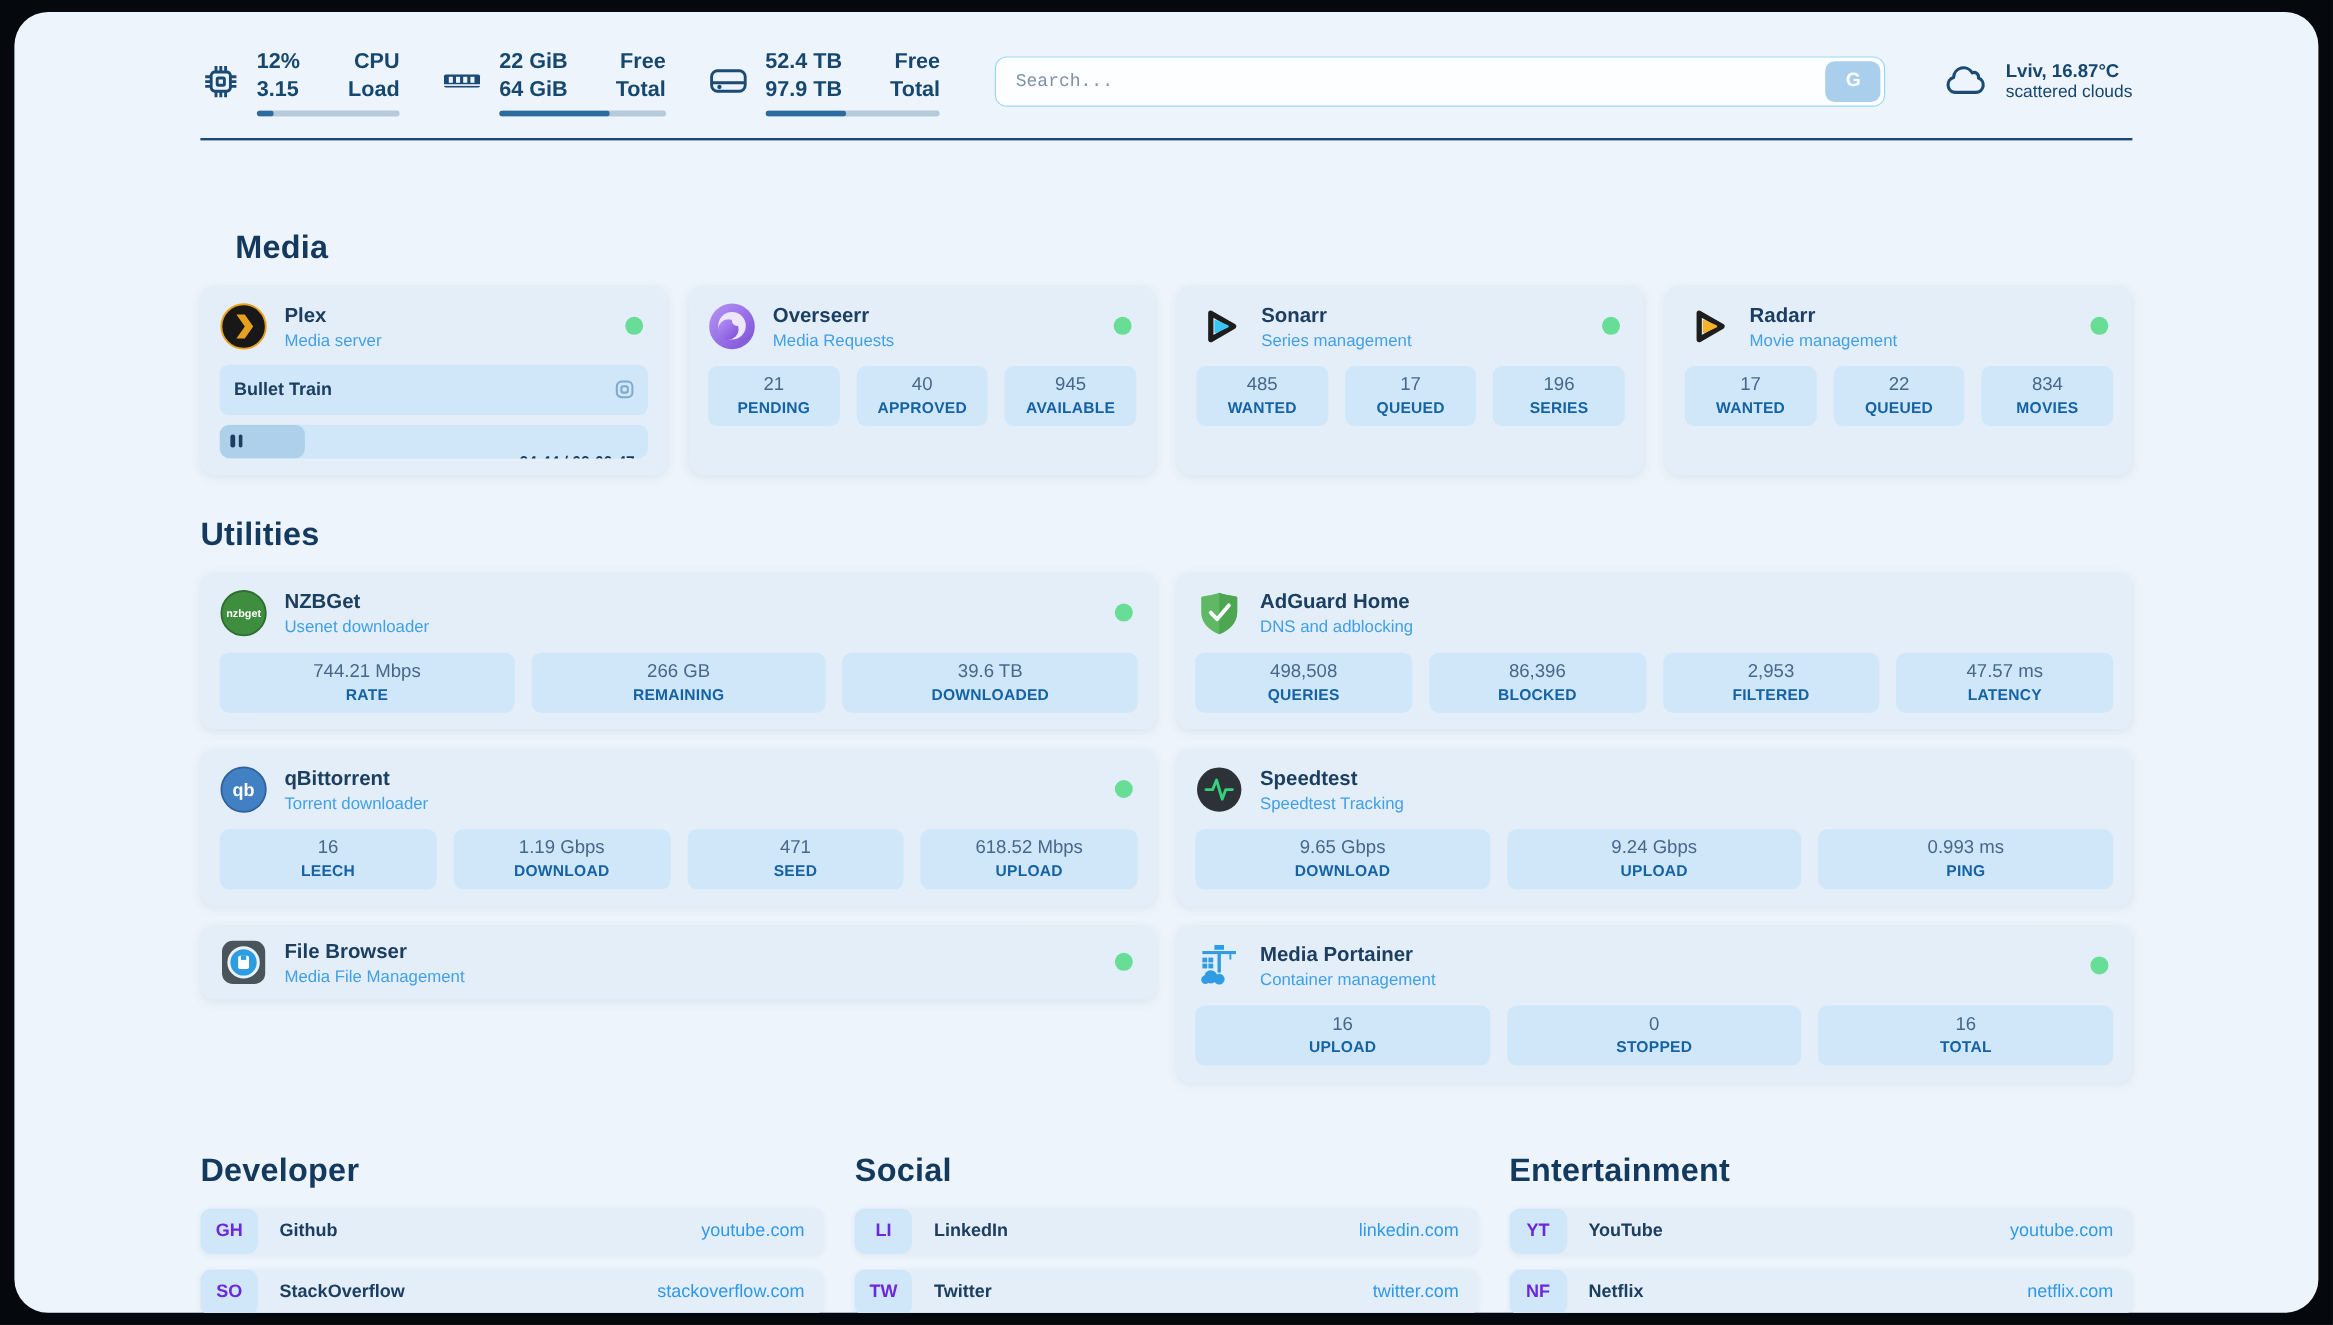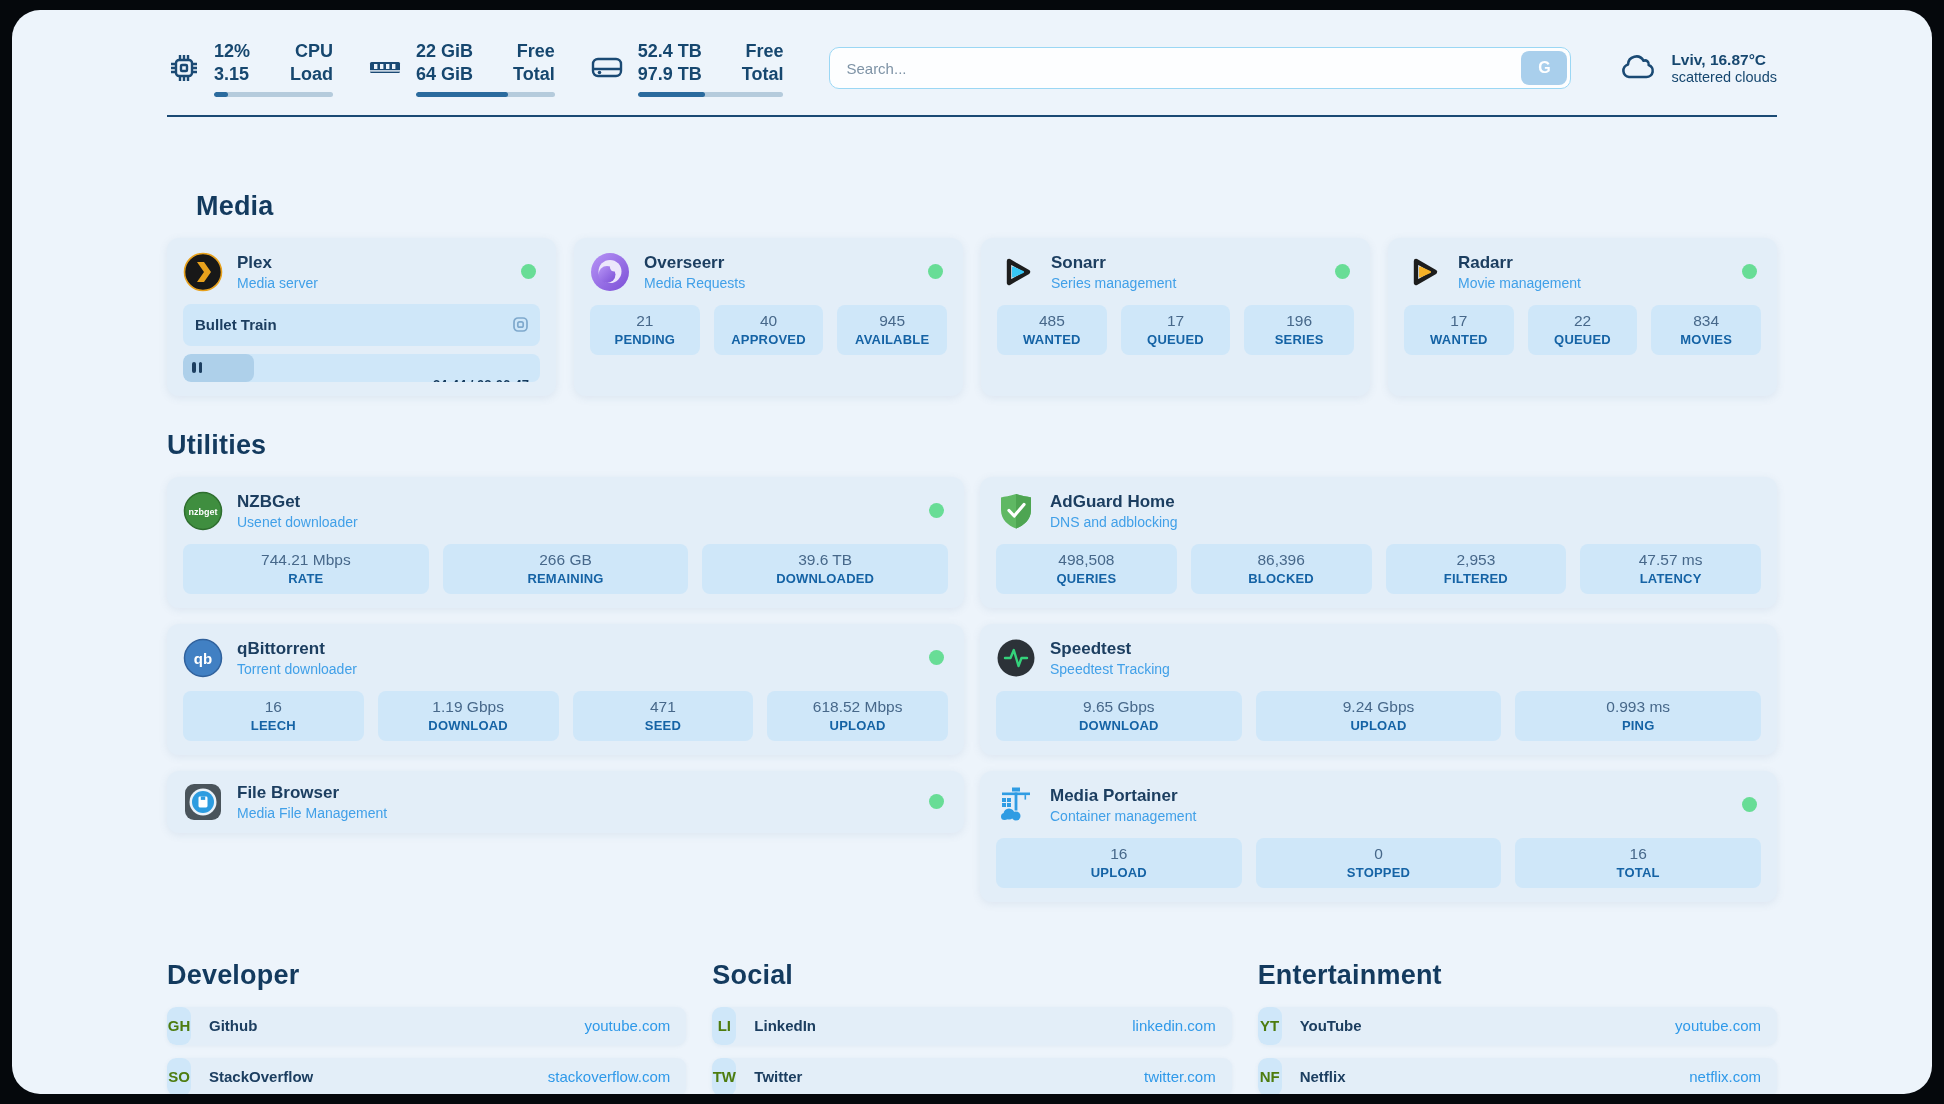--- a/index.html
+++ b/index.html
@@ -25,21 +25,21 @@
   .topbar{display:flex;align-items:center;}
   .sys-stats{display:flex;align-items:center;gap:34px;}
   .sys-stat{display:flex;align-items:center;gap:13px;}
   .sys-body{display:flex;flex-direction:column;}
   .sys-grid{display:grid;grid-template-columns:auto auto;column-gap:40px;font-size:18px;font-weight:600;color:var(--navy);line-height:1.3;}
   .sys-col.right{text-align:right;}
   .sys-bar{height:5px;border-radius:3px;background:var(--bar-track);margin-top:5px;overflow:hidden;}
   .sys-bar-fill{height:100%;border-radius:3px;background:var(--bar-fill);}
   .searchwrap{flex:1;margin:0 46px;position:relative;display:flex;align-items:center;}
   .searchwrap input{width:100%;height:42px;border:1.5px solid #9bd7f4;border-radius:10px;background:#fdfeff;
-    padding:0 64px 0 16px;font-size:15px;color:#2c4258;outline:none;font-family:Liberation Sans, sans-serif;}
+    padding:0 64px 0 16px;font-size:15px;color:#2c4258;outline:none;font-family:Liberation Mono, monospace;}
   .searchwrap input::placeholder{color:#7e93a6;}
   .search-btn{position:absolute;right:4px;width:46px;height:34px;border:none;border-radius:8px;background:#a9cfec;
     color:#fff;font-weight:700;font-size:16px;cursor:pointer;font-family:"Liberation Sans",sans-serif;}
   .weather{display:flex;align-items:center;gap:12px;color:var(--navy);}
   .weather .temp{font-size:15.5px;font-weight:700;}
   .weather .cond{font-size:14.5px;font-weight:500;}
   .divider{margin-top:18px;border-bottom:2px solid #1b4a74;}
 
   
   .section-title{font-size:27px;font-weight:700;color:var(--navy-dark);letter-spacing:.2px;}
@@ -70,22 +70,22 @@
   .progress-row{position:relative;margin-top:8px;height:28px;background:var(--tile-bg);border-radius:8px;overflow:hidden;}
   .progress-fill{position:absolute;left:0;top:0;bottom:0;background:#aed0ea;border-radius:8px;display:flex;align-items:center;padding-left:9px;}
   .pause{display:flex;gap:3px;}
   .pause i{display:block;width:3.5px;height:11px;background:#1c3e60;border-radius:2px;}
   .ptime{position:absolute;right:11px;top:0;bottom:0;display:flex;align-items:center;font-size:13px;font-weight:700;color:#14395c;margin-top:31px;}
 
   
   .links-grid{display:grid;grid-template-columns:repeat(3,1fr);gap:26px;margin-top:58px;}
   .link-rows{display:flex;flex-direction:column;gap:13px;margin-top:16px;}
   .link-row{display:flex;align-items:center;height:38px;background:var(--card-bg);border-radius:9px;overflow:hidden;cursor:pointer;box-shadow:0 1px 4px rgba(70,110,150,.08);}
-  .link-abbr{width:24px;align-self:stretch;background:var(--tile-bg);display:flex;align-items:center;justify-content:center;
-    font-size:15px;font-weight:700;color:#4d7c0f;border-radius:9px;}
+  .link-abbr{width:48px;align-self:stretch;background:var(--tile-bg);display:flex;align-items:center;justify-content:center;
+    font-size:15px;font-weight:700;color:#6d28d9;border-radius:9px;}
   .link-name{margin-left:18px;font-size:15px;font-weight:600;color:#1c3e60;flex:1;}
   .link-url{margin-right:16px;font-size:15px;font-weight:500;color:var(--link-blue);}
 </style>
 </head>
 <body>
 
 <div class="dashboard">
 <div class="content">
 
   <div class="topbar">

